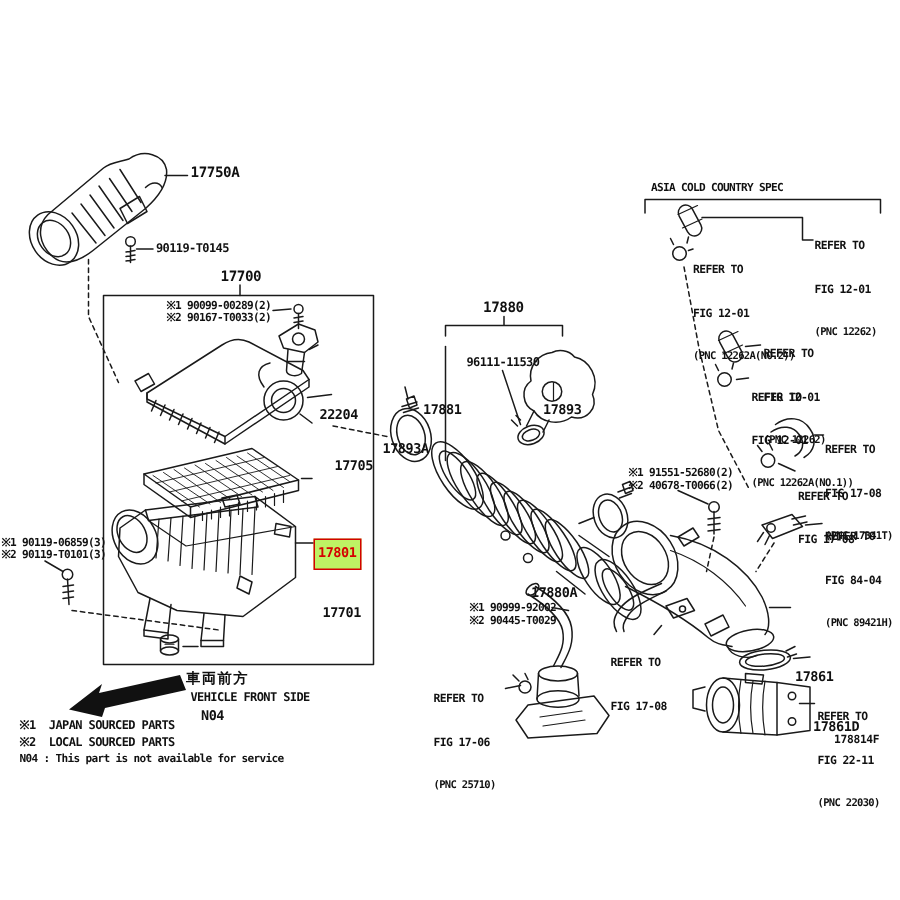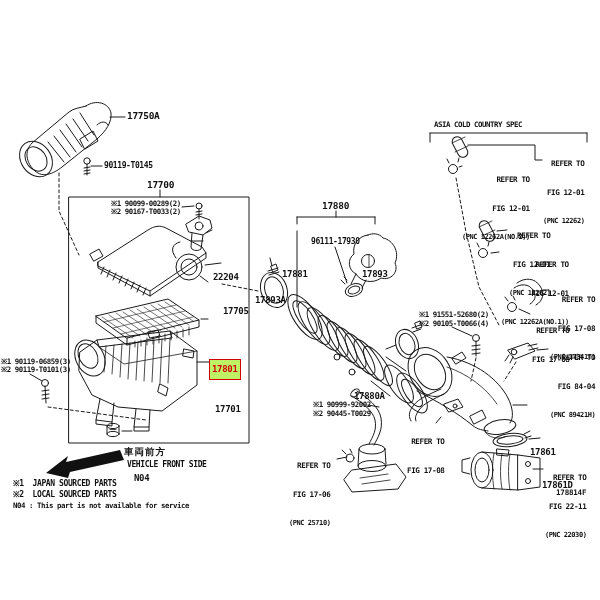--- a/index.html
+++ b/index.html
@@ -5,21 +5,21 @@
   html,body{margin:0;padding:0;background:#fff;}
   #stage{position:relative;width:596px;height:600px;background:#ffffff;overflow:hidden;
          font-family:"DejaVu Sans Mono",monospace;color:#111;}
   #artwork{position:absolute;left:0;top:0;}
   .lbl{position:absolute;white-space:pre;font-weight:bold;}
   .pn{font-size:9px;letter-spacing:-0.3px;margin-top:48px;}
   .pn-lg{font-size:9.5px;letter-spacing:-0.3px;}
   .sm{font-size:7.4px;letter-spacing:-0.45px;text-align:center;}
   .md{font-size:8px;letter-spacing:-0.4px;}
   .hl{color:#d40000;border:1.6px solid #d40000;padding:4px 2px;line-height:11px;background:#bef264;}
-  .note{position:absolute;font-weight:bold;font-size:7.6px;letter-spacing:-0.4px;line-height:9.6px;white-space:pre;text-align:right;}
+  .note{position:absolute;font-weight:bold;font-size:7.6px;letter-spacing:-0.4px;line-height:9.6px;white-space:pre;}
   .note .pnc{font-size:7px;letter-spacing:-0.45px;}
   .jp{font-family:Liberation Mono, monospace;font-size:9.5px;font-weight:bold;letter-spacing:1px;}
   .code{font-size:7.5px;font-weight:bold;letter-spacing:-0.2px;}
 </style>
 </head>
 <body>
 
 <div id="stage">
 
   <svg id="artwork" width="600" height="600" viewBox="0 0 600 600">
@@ -268,25 +268,25 @@
   <div class="lbl pn" style="left:213px;top:224px">22204</div>
   <div class="lbl pn" style="left:223px;top:258px">17705</div>
   <div class="lbl pn" style="left:255px;top:247px">17893A</div>
   <div class="lbl pn hl" style="left:209px;top:311px">17801</div>
   <div class="lbl pn" style="left:215px;top:356px">17701</div>
   <div class="lbl sm" style="left:1px;top:356px">※1 90119-06859(3)</div>
   <div class="lbl sm" style="left:1px;top:364px">※2 90119-T0101(3)</div>
   <div class="lbl pn" style="left:134px;top:425px">N04</div>
   <div class="lbl pn-lg" style="left:322px;top:200px">17880</div>
   <div class="lbl pn" style="left:282px;top:221px">17881</div>
-  <div class="lbl md" style="left:311px;top:237px">96111-17930</div>
+  <div class="lbl md" style="left:311px;top:237px">96111-11530</div>
   <div class="lbl pn" style="left:362px;top:221px">17893</div>
   <div class="lbl pn" style="left:354px;top:343px">17880A</div>
   <div class="lbl sm" style="left:419px;top:309px">※1 91551-52680(2)</div>
-  <div class="lbl sm" style="left:419px;top:318px">※2 90105-T0066(4)</div>
+  <div class="lbl sm" style="left:419px;top:318px">※2 40678-T0066(2)</div>
   <div class="lbl sm" style="left:313px;top:399px">※1 90999-92002</div>
   <div class="lbl sm" style="left:313px;top:408px">※2 90445-T0029</div>
   <div class="lbl pn" style="left:530px;top:399px">17861</div>
   <div class="lbl pn" style="left:542px;top:432px">17861D</div>
 
   <div class="lbl sm" style="left:434px;top:120px">ASIA COLD COUNTRY SPEC</div>
 
   <div class="note" style="left:543px;top:140px">
     <div>REFER TO</div>
     <div>FIG 12-01</div>

